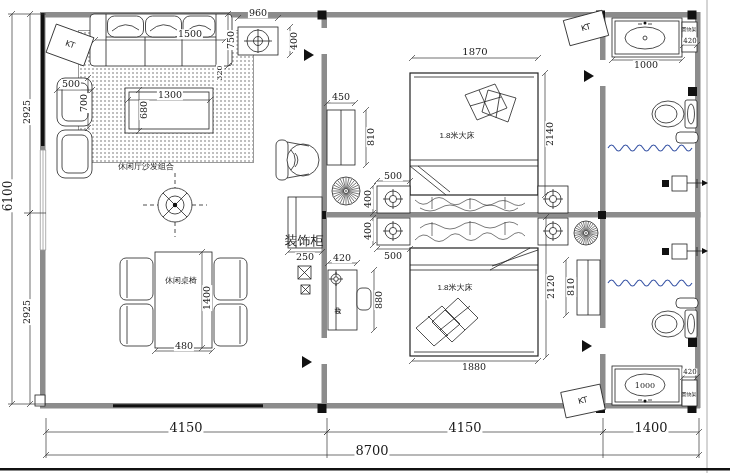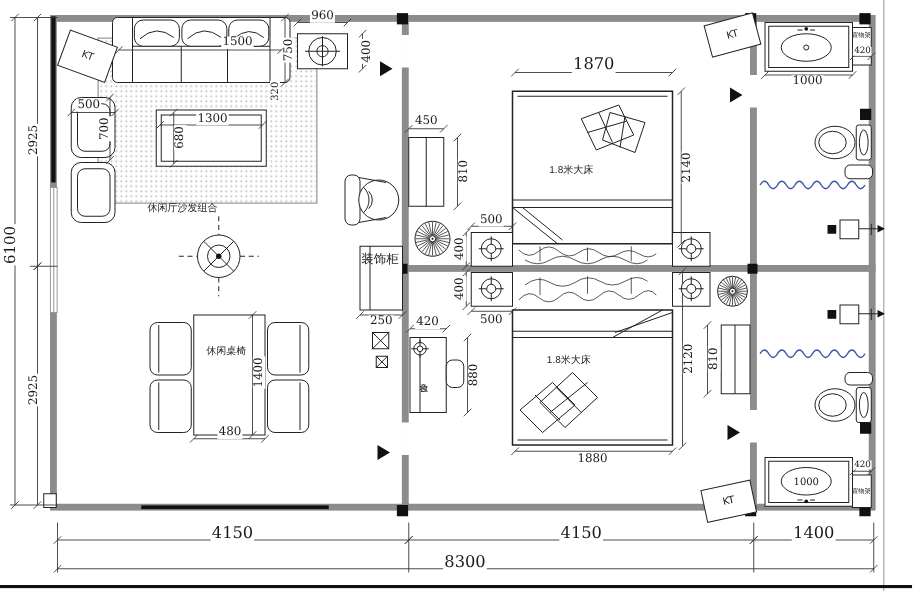--- a/index.html
+++ b/index.html
@@ -463,50 +463,50 @@
       <div class="lbl dim" style="left: 231px; top: 40px; font-size: 9.5px; transform: translate(-50%, -50%) rotate(-90deg);">750</div>
       <div class="lbl dim" style="left: 220px; top: 73px; font-size: 8px; transform: translate(-50%, -50%) rotate(-90deg);">320</div>
       <div class="lbl dim" style="left: 258px; top: 13px; font-size: 9.5px; transform: translate(-50%, -50%) rotate(0deg);">960</div>
       <div class="lbl dim" style="left: 294px; top: 41px; font-size: 9.5px; transform: translate(-50%, -50%) rotate(-90deg);">400</div>
       <div class="lbl dim" style="left: 71px; top: 84px; font-size: 9.5px; transform: translate(-50%, -50%) rotate(0deg);">500</div>
       <div class="lbl dim" style="left: 84px; top: 103px; font-size: 9.5px; transform: translate(-50%, -50%) rotate(-90deg);">700</div>
       <div class="lbl dim" style="left: 170px; top: 95px; font-size: 9.5px; transform: translate(-50%, -50%) rotate(0deg);">1300</div>
       <div class="lbl dim" style="left: 144px; top: 110px; font-size: 9.5px; transform: translate(-50%, -50%) rotate(-90deg);">680</div>
       <div class="lbl dim" style="left: 207px; top: 298px; font-size: 9.5px; transform: translate(-50%, -50%) rotate(-90deg);">1400</div>
       <div class="lbl dim" style="left: 184px; top: 346px; font-size: 9.5px; transform: translate(-50%, -50%) rotate(0deg);">480</div>
-      <div class="lbl dim" style="left: 475px; top: 52px; font-size: 13px; transform: translate(-50%, -50%) rotate(0deg);">1870</div>
+      <div class="lbl dim" style="left: 475px; top: 52px; font-size: 10px; transform: translate(-50%, -50%) rotate(0deg);">1870</div>
       <div class="lbl dim" style="left: 550px; top: 134px; font-size: 9.5px; transform: translate(-50%, -50%) rotate(-90deg);">2140</div>
       <div class="lbl dim" style="left: 341px; top: 97px; font-size: 9.5px; transform: translate(-50%, -50%) rotate(0deg);">450</div>
       <div class="lbl dim" style="left: 371px; top: 137px; font-size: 9.5px; transform: translate(-50%, -50%) rotate(-90deg);">810</div>
       <div class="lbl dim" style="left: 393px; top: 176px; font-size: 9.5px; transform: translate(-50%, -50%) rotate(0deg);">500</div>
       <div class="lbl dim" style="left: 368px; top: 199px; font-size: 9.5px; transform: translate(-50%, -50%) rotate(-90deg);">400</div>
       <div class="lbl dim" style="left: 368px; top: 231px; font-size: 9.5px; transform: translate(-50%, -50%) rotate(-90deg);">400</div>
       <div class="lbl dim" style="left: 393px; top: 256px; font-size: 9.5px; transform: translate(-50%, -50%) rotate(0deg);">500</div>
       <div class="lbl dim" style="left: 305px; top: 257px; font-size: 9.5px; transform: translate(-50%, -50%) rotate(0deg);">250</div>
       <div class="lbl dim" style="left: 342px; top: 258px; font-size: 9.5px; transform: translate(-50%, -50%) rotate(0deg);">420</div>
       <div class="lbl dim" style="left: 379px; top: 300px; font-size: 9.5px; transform: translate(-50%, -50%) rotate(-90deg);">880</div>
       <div class="lbl dim" style="left: 474px; top: 367px; font-size: 9.5px; transform: translate(-50%, -50%) rotate(0deg);">1880</div>
       <div class="lbl dim" style="left: 551px; top: 287px; font-size: 9.5px; transform: translate(-50%, -50%) rotate(-90deg);">2120</div>
       <div class="lbl dim" style="left: 571px; top: 287px; font-size: 9.5px; transform: translate(-50%, -50%) rotate(-90deg);">810</div>
       <div class="lbl dim" style="left: 646px; top: 65px; font-size: 9.5px; transform: translate(-50%, -50%) rotate(0deg);">1000</div>
       <div class="lbl dim" style="left: 690px; top: 41px; font-size: 7px; transform: translate(-50%, -50%) rotate(0deg);">420</div>
       <div class="lbl dim" style="left: 645px; top: 386px; font-size: 8px; transform: translate(-50%, -50%) rotate(0deg);">1000</div>
       <div class="lbl dim" style="left: 690px; top: 372px; font-size: 7px; transform: translate(-50%, -50%) rotate(0deg);">420</div>
       <div class="lbl dim" style="left: 186px; top: 427px; font-size: 13px; transform: translate(-50%, -50%) rotate(0deg);">4150</div>
       <div class="lbl dim" style="left: 465px; top: 427px; font-size: 13px; transform: translate(-50%, -50%) rotate(0deg);">4150</div>
       <div class="lbl dim" style="left: 651px; top: 427px; font-size: 13px; transform: translate(-50%, -50%) rotate(0deg);">1400</div>
-      <div class="lbl dim" style="left: 372px; top: 450px; font-size: 13px; transform: translate(-50%, -50%) rotate(0deg);">8300</div>
+      <div class="lbl dim" style="left: 372px; top: 450px; font-size: 13px; transform: translate(-50%, -50%) rotate(0deg);">8700</div>
       <div class="lbl dim" style="left: 8px; top: 196px; font-size: 12px; transform: translate(-50%, -50%) rotate(-90deg);">6100</div>
       <div class="lbl dim" style="left: 27px; top: 112px; font-size: 9.5px; transform: translate(-50%, -50%) rotate(-90deg);">2925</div>
       <div class="lbl dim" style="left: 27px; top: 312px; font-size: 9.5px; transform: translate(-50%, -50%) rotate(-90deg);">2925</div>
       <div class="lbl room" style="left: 146px; top: 167px; font-size: 8px; transform: translate(-50%, -50%) rotate(0deg); text-align: right;">休闲厅沙发组合</div>
       <div class="lbl room" style="left: 181px; top: 281px; font-size: 8px; transform: translate(-50%, -50%) rotate(0deg);">休闲桌椅</div>
       <div class="lbl room" style="left: 457px; top: 136px; font-size: 8px; transform: translate(-50%, -50%) rotate(0deg);">1.8米大床</div>
       <div class="lbl room" style="left: 455px; top: 288px; font-size: 8px; transform: translate(-50%, -50%) rotate(0deg);">1.8米大床</div>
-      <div class="lbl room" style="left: 304px; top: 208px; font-size: 10px; transform: translate(-50%, -50%) rotate(0deg);">装饰柜</div>
+      <div class="lbl room" style="left: 304px; top: 240px; font-size: 13px; transform: translate(-50%, -50%) rotate(0deg);">装饰柜</div>
       <div class="lbl room" style="left: 338px; top: 301px; font-size: 7px; writing-mode: vertical-rl; transform: translate(-50%, -50%);">妆台</div>
       <div class="lbl room" style="left: 689px; top: 29px; font-size: 5px; transform: translate(-50%, -50%) rotate(0deg);">置物架</div>
       <div class="lbl room" style="left: 689px; top: 394px; font-size: 5px; transform: translate(-50%, -50%) rotate(0deg);">置物架</div>
       <div class="lbl kt" style="left: 70px; top: 45px; font-size: 8px; transform: translate(-50%, -50%) rotate(20deg);">KT</div>
       <div class="lbl kt" style="left: 586px; top: 28px; font-size: 8px; transform: translate(-50%, -50%) rotate(-15deg);">KT</div>
       <div class="lbl kt" style="left: 583px; top: 401px; font-size: 8px; transform: translate(-50%, -50%) rotate(-12deg);">KT</div>
     </div>
 </div>
 
 </body></html>

